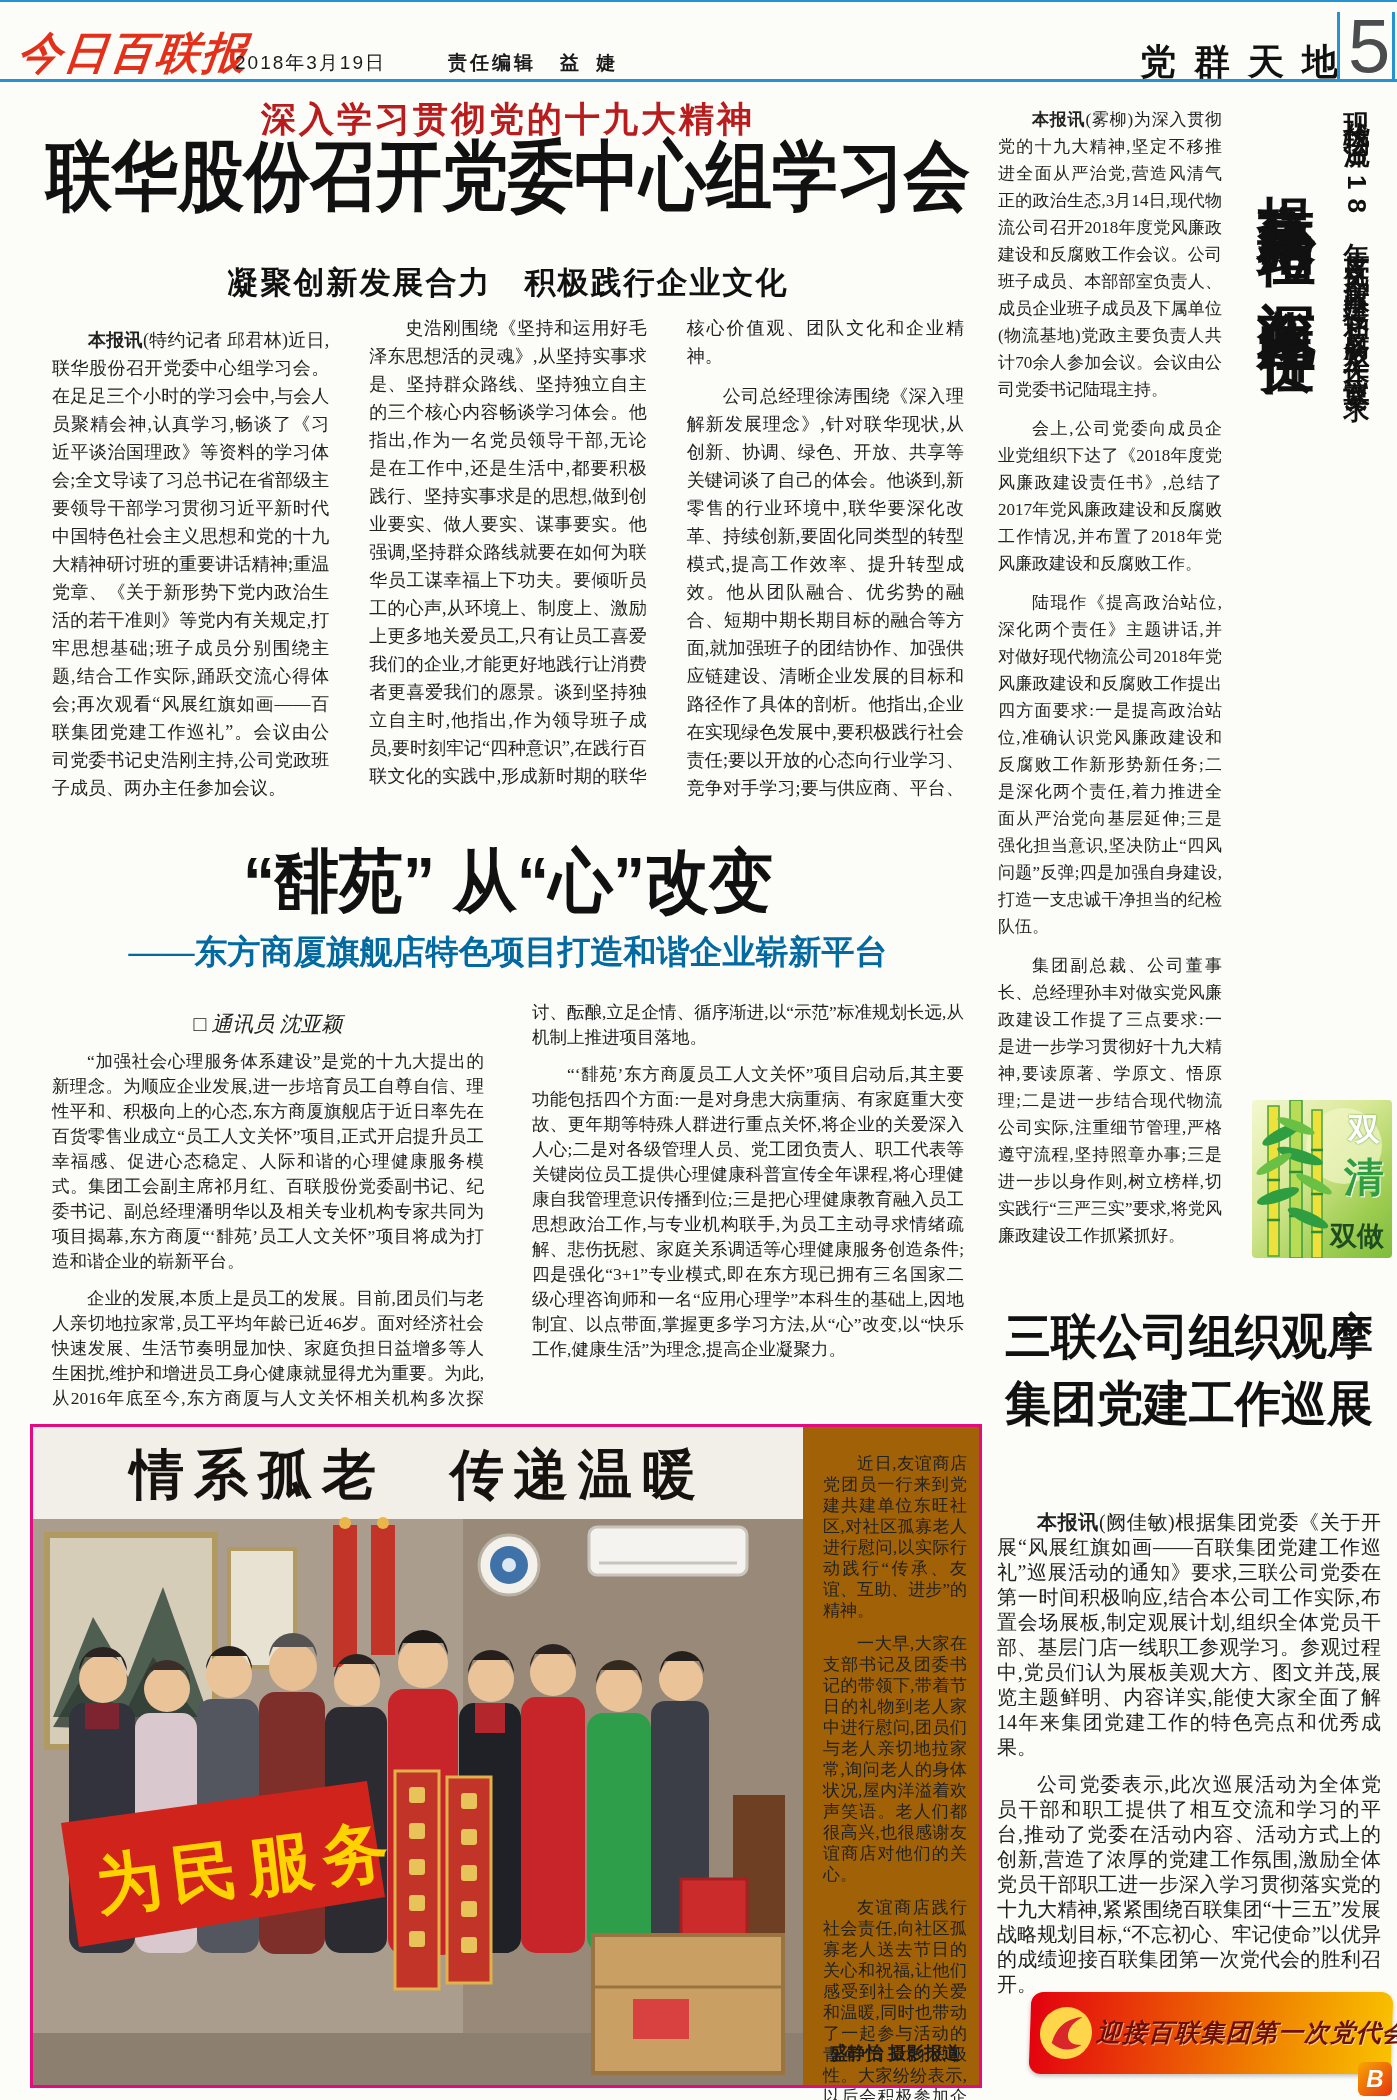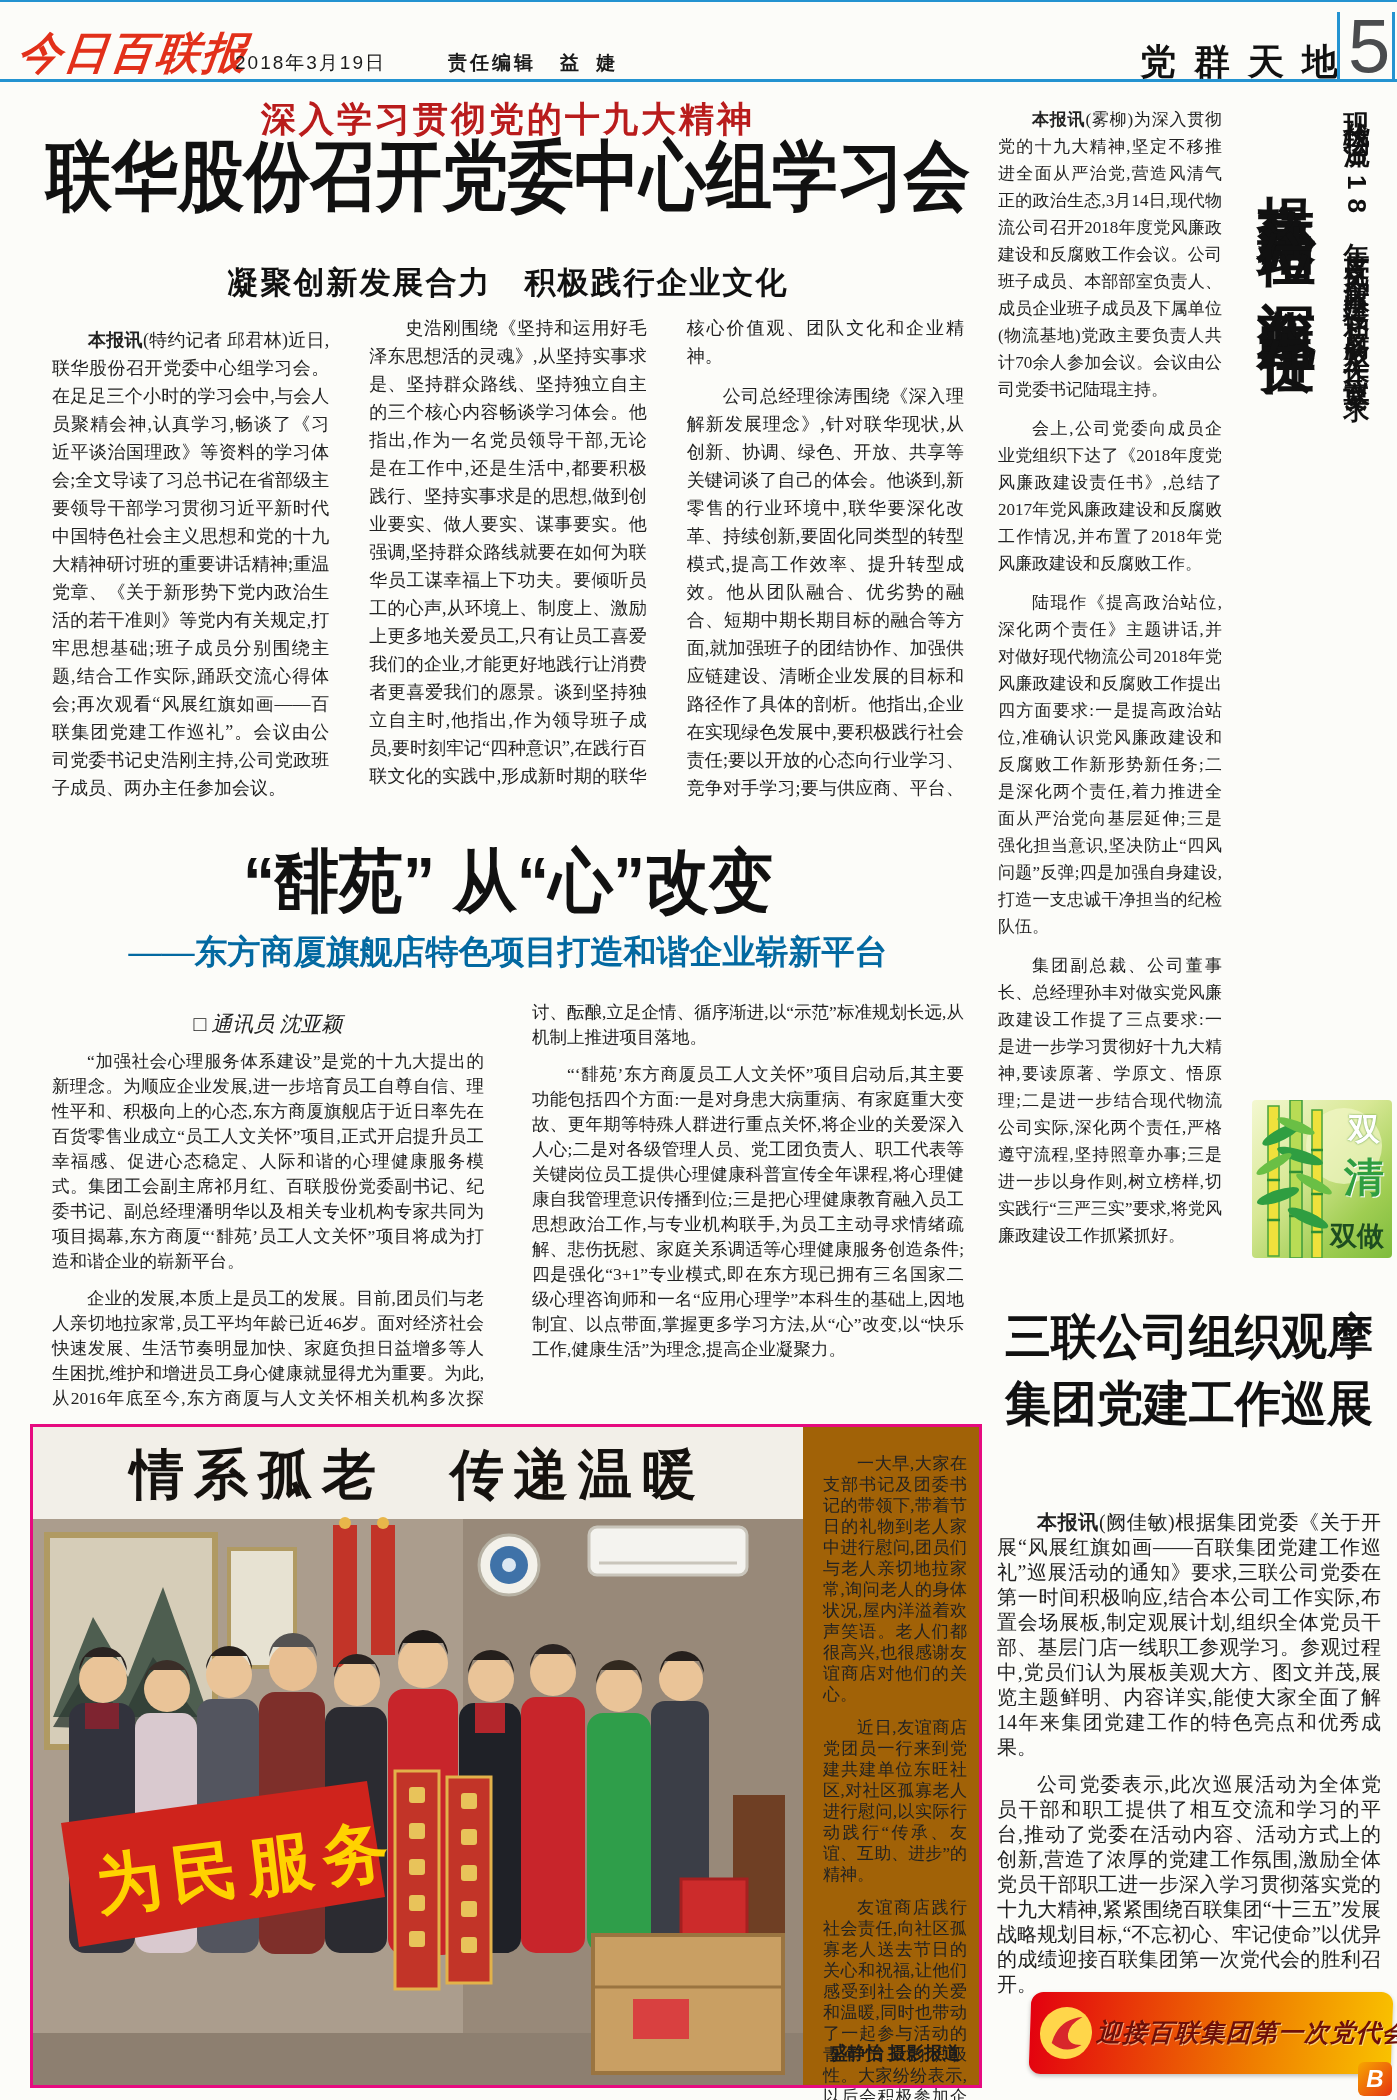--- a/index.html
+++ b/index.html
@@ -60,21 +60,21 @@
   <p class="noind center" style="font-size:21px;margin-bottom:10px;font-style:italic">□ 通讯员 沈亚颖</p>
   <p>“加强社会心理服务体系建设”是党的十九大提出的新理念。为顺应企业发展,进一步培育员工自尊自信、理性平和、积极向上的心态,东方商厦旗舰店于近日率先在百货零售业成立“员工人文关怀”项目,正式开启提升员工幸福感、促进心态稳定、人际和谐的心理健康服务模式。集团工会副主席祁月红、百联股份党委副书记、纪委书记、副总经理潘明华以及相关专业机构专家共同为项目揭幕,东方商厦“‘馡苑’员工人文关怀”项目将成为打造和谐企业的崭新平台。</p>
   <p>企业的发展,本质上是员工的发展。目前,团员们与老人亲切地拉家常,员工平均年龄已近46岁。面对经济社会快速发展、生活节奏明显加快、家庭负担日益增多等人生困扰,维护和增进员工身心健康就显得尤为重要。为此,从2016年底至今,东方商厦与人文关怀相关机构多次探讨、酝酿,立足企情、循序渐进,以“示范”标准规划长远,从机制上推进项目落地。</p>
   <p>“‘馡苑’东方商厦员工人文关怀”项目启动后,其主要功能包括四个方面:一是对身患大病重病、有家庭重大变故、更年期等特殊人群进行重点关怀,将企业的关爱深入人心;二是对各级管理人员、党工团负责人、职工代表等关键岗位员工提供心理健康科普宣传全年课程,将心理健康自我管理意识传播到位;三是把心理健康教育融入员工思想政治工作,与专业机构联手,为员工主动寻求情绪疏解、悲伤抚慰、家庭关系调适等心理健康服务创造条件;四是强化“3+1”专业模式,即在东方现已拥有三名国家二级心理咨询师和一名“应用心理学”本科生的基础上,因地制宜、以点带面,掌握更多学习方法,从“心”改变,以“快乐工作,健康生活”为理念,提高企业凝聚力。</p>
 </div>
 
 <div class="abs jus" style="left:986px;top:94px;width:248px;height:1200px;font-size:17px;line-height:27px">
   <p><span class="lead">本报讯</span><span>(雾柳)为深入贯彻党的十九大精神,坚定不移推进全面从严治党,营造风清气正的政治生态,3月14日,现代物流公司召开2018年度党风廉政建设和反腐败工作会议。公司班子成员、本部部室负责人、成员企业班子成员及下属单位(物流基地)党政主要负责人共计70余人参加会议。会议由公司党委书记陆琨主持。</span></p>
   <p>会上,公司党委向成员企业党组织下达了《2018年度党风廉政建设责任书》,总结了2017年党风廉政建设和反腐败工作情况,并布置了2018年党风廉政建设和反腐败工作。</p>
   <p>陆琨作《提高政治站位,深化两个责任》主题讲话,并对做好现代物流公司2018年党风廉政建设和反腐败工作提出四方面要求:一是提高政治站位,准确认识党风廉政建设和反腐败工作新形势新任务;二是深化两个责任,着力推进全面从严治党向基层延伸;三是强化担当意识,坚决防止“四风问题”反弹;四是加强自身建设,打造一支忠诚干净担当的纪检队伍。</p>
-  <p>集团副总裁、公司董事长、总经理孙丰对做实党风廉政建设工作提了三点要求:一是进一步学习贯彻好十九大精神,要读原著、学原文、悟原理;二是进一步结合现代物流公司实际,深化两个责任,严格遵守流程,坚持照章办事;三是进一步以身作则,树立榜样,切实践行“三严三实”要求,将党风廉政建设工作抓紧抓好。</p>
+  <p>集团副总裁、公司董事长、总经理孙丰对做实党风廉政建设工作提了三点要求:一是进一步学习贯彻好十九大精神,要读原著、学原文、悟原理;二是进一步结合现代物流公司实际,注重细节管理,严格遵守流程,坚持照章办事;三是进一步以身作则,树立榜样,切实践行“三严三实”要求,将党风廉政建设工作抓紧抓好。</p>
 </div>
 <div class="abs vert sans" style="left:1340px;top:92px;height:965px;font-size:26px;font-weight:700;letter-spacing:9px;color:#111">现代物流2018年度党风廉政建设和反腐败工作会议要求</div>
 <div class="abs vert heavy" style="left:1248px;top:150px;height:912px;font-size:58px;letter-spacing:7px">提高政治站位　深化两个责任</div>
 
 <div class="abs badge" style="left:1252px;top:1100px;width:140px;height:158px">
   <svg width="140" height="158" viewBox="0 0 140 158">
     <circle cx="92" cy="46" r="38" fill="#f2f7c8" opacity="0.7"></circle>
     <g>
       <rect x="16" y="6" width="11" height="150" fill="#efe13c" stroke="#4aa43a" stroke-width="1.5"></rect>
       <rect x="38" y="0" width="12" height="158" fill="#b8dc55" stroke="#3d9c3d" stroke-width="1.5"></rect>
@@ -222,18 +222,18 @@
     <polygon points="28,396 334,354 352,470 46,520" fill="#cf231c"></polygon>
     <text x="62" y="466" font-size="66" font-weight="bold" fill="#ffd200" letter-spacing="10" font-family="'Liberation Sans',sans-serif" transform="rotate(-7 190 440)">为民服务</text>
 
     <rect x="700" y="368" width="52" height="152" fill="#6f3f24"></rect>
     <rect x="648" y="452" width="66" height="74" fill="#cc2b2b" stroke="#a52020" stroke-width="3"></rect>
     <rect x="560" y="508" width="190" height="138" fill="#c99f63" stroke="#9a7440" stroke-width="4"></rect>
     <line x1="560" y1="560" x2="750" y2="560" stroke="#9a7440" stroke-width="3"></line>
     <rect x="600" y="572" width="56" height="40" fill="#d94040"></rect>
   </svg>
   <div class="abs jus" style="left:778px;top:14px;width:168px;height:592px;font-size:17px;line-height:21px">
+    <p>近日,友谊商店党团员一行来到党建共建单位东旺社区,对社区孤寡老人进行慰问,以实际行动践行“传承、友谊、互助、进步”的精神。</p>
     <p>一大早,大家在支部书记及团委书记的带领下,带着节日的礼物到老人家中进行慰问,团员们与老人亲切地拉家常,询问老人的身体状况,屋内洋溢着欢声笑语。老人们都很高兴,也很感谢友谊商店对他们的关心。</p>
-    <p>近日,友谊商店党团员一行来到党建共建单位东旺社区,对社区孤寡老人进行慰问,以实际行动践行“传承、友谊、互助、进步”的精神。</p>
     <p>友谊商店践行社会责任,向社区孤寡老人送去节日的关心和祝福,让他们感受到社会的关爱和温暖,同时也带动了一起参与活动的青年员工的积极性。大家纷纷表示,以后会积极参加企业践行社会责任的活动,为社会公益事业贡献自己的力量。</p>
   </div>
   <div class="abs center" style="left:778px;top:614px;width:168px;font-size:18px;font-weight:700">盛静怡 摄影报道</div>
 </div>
 
 </body></html>

